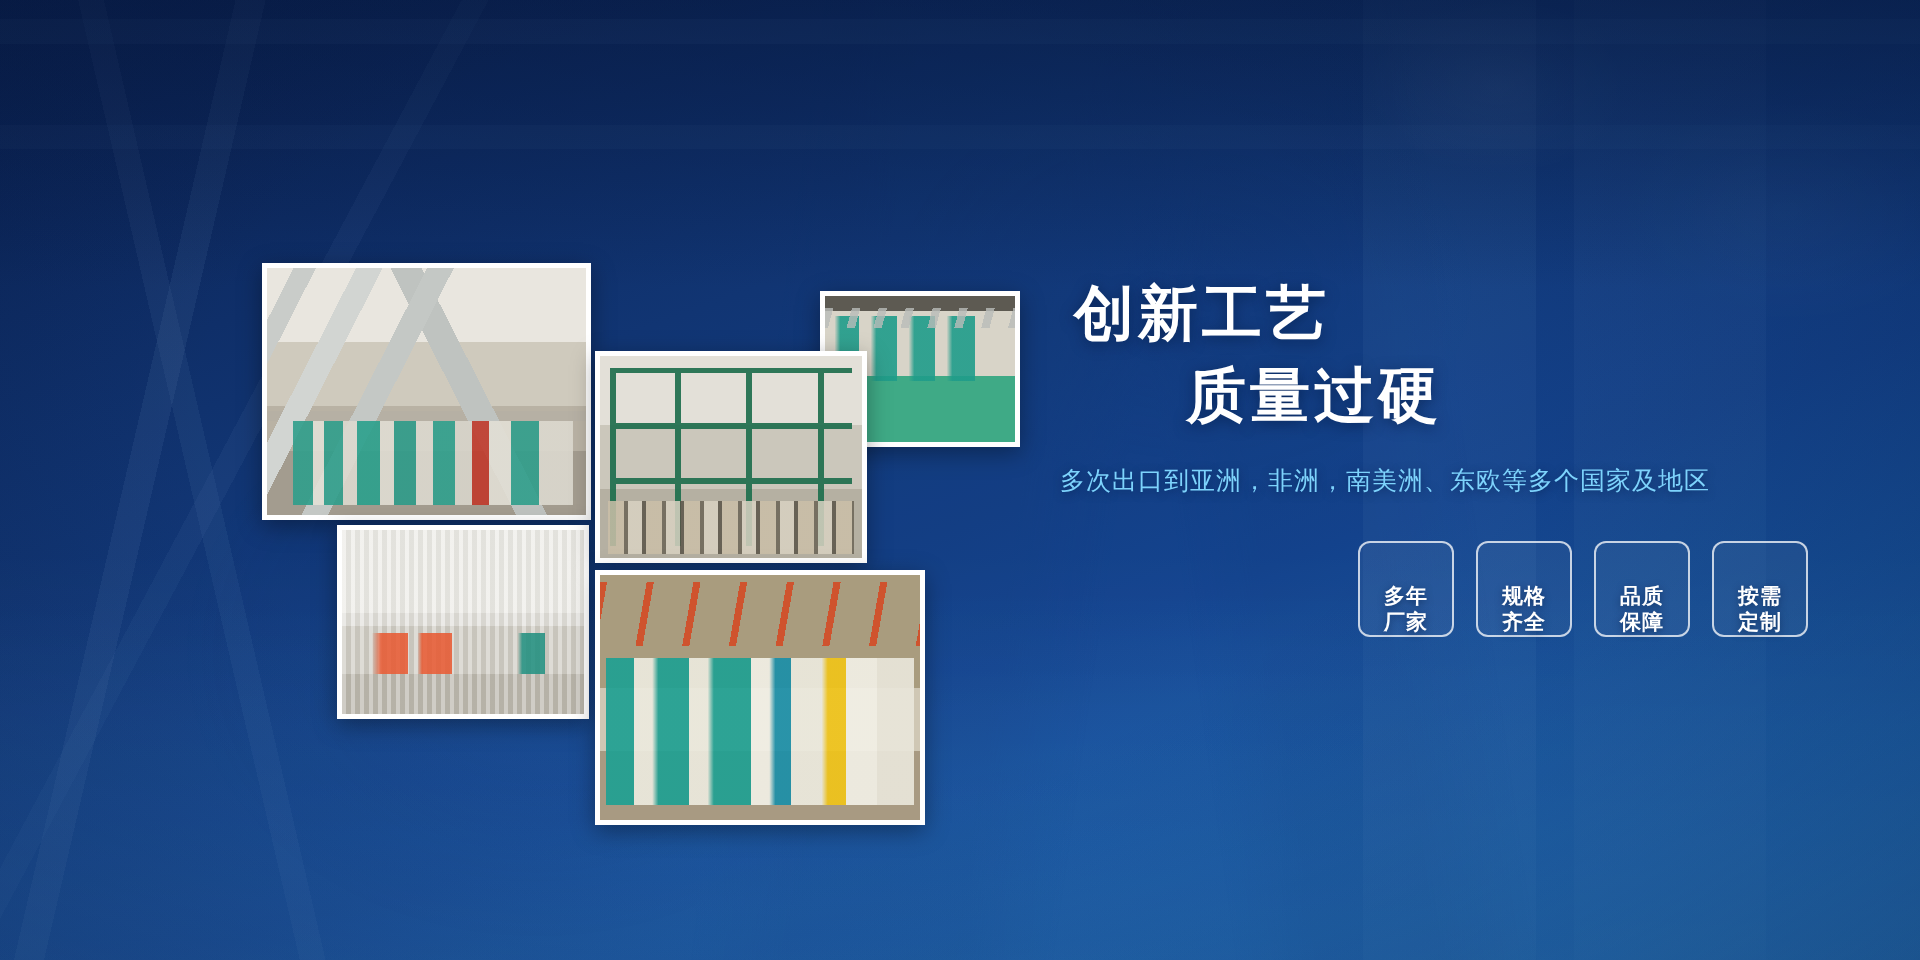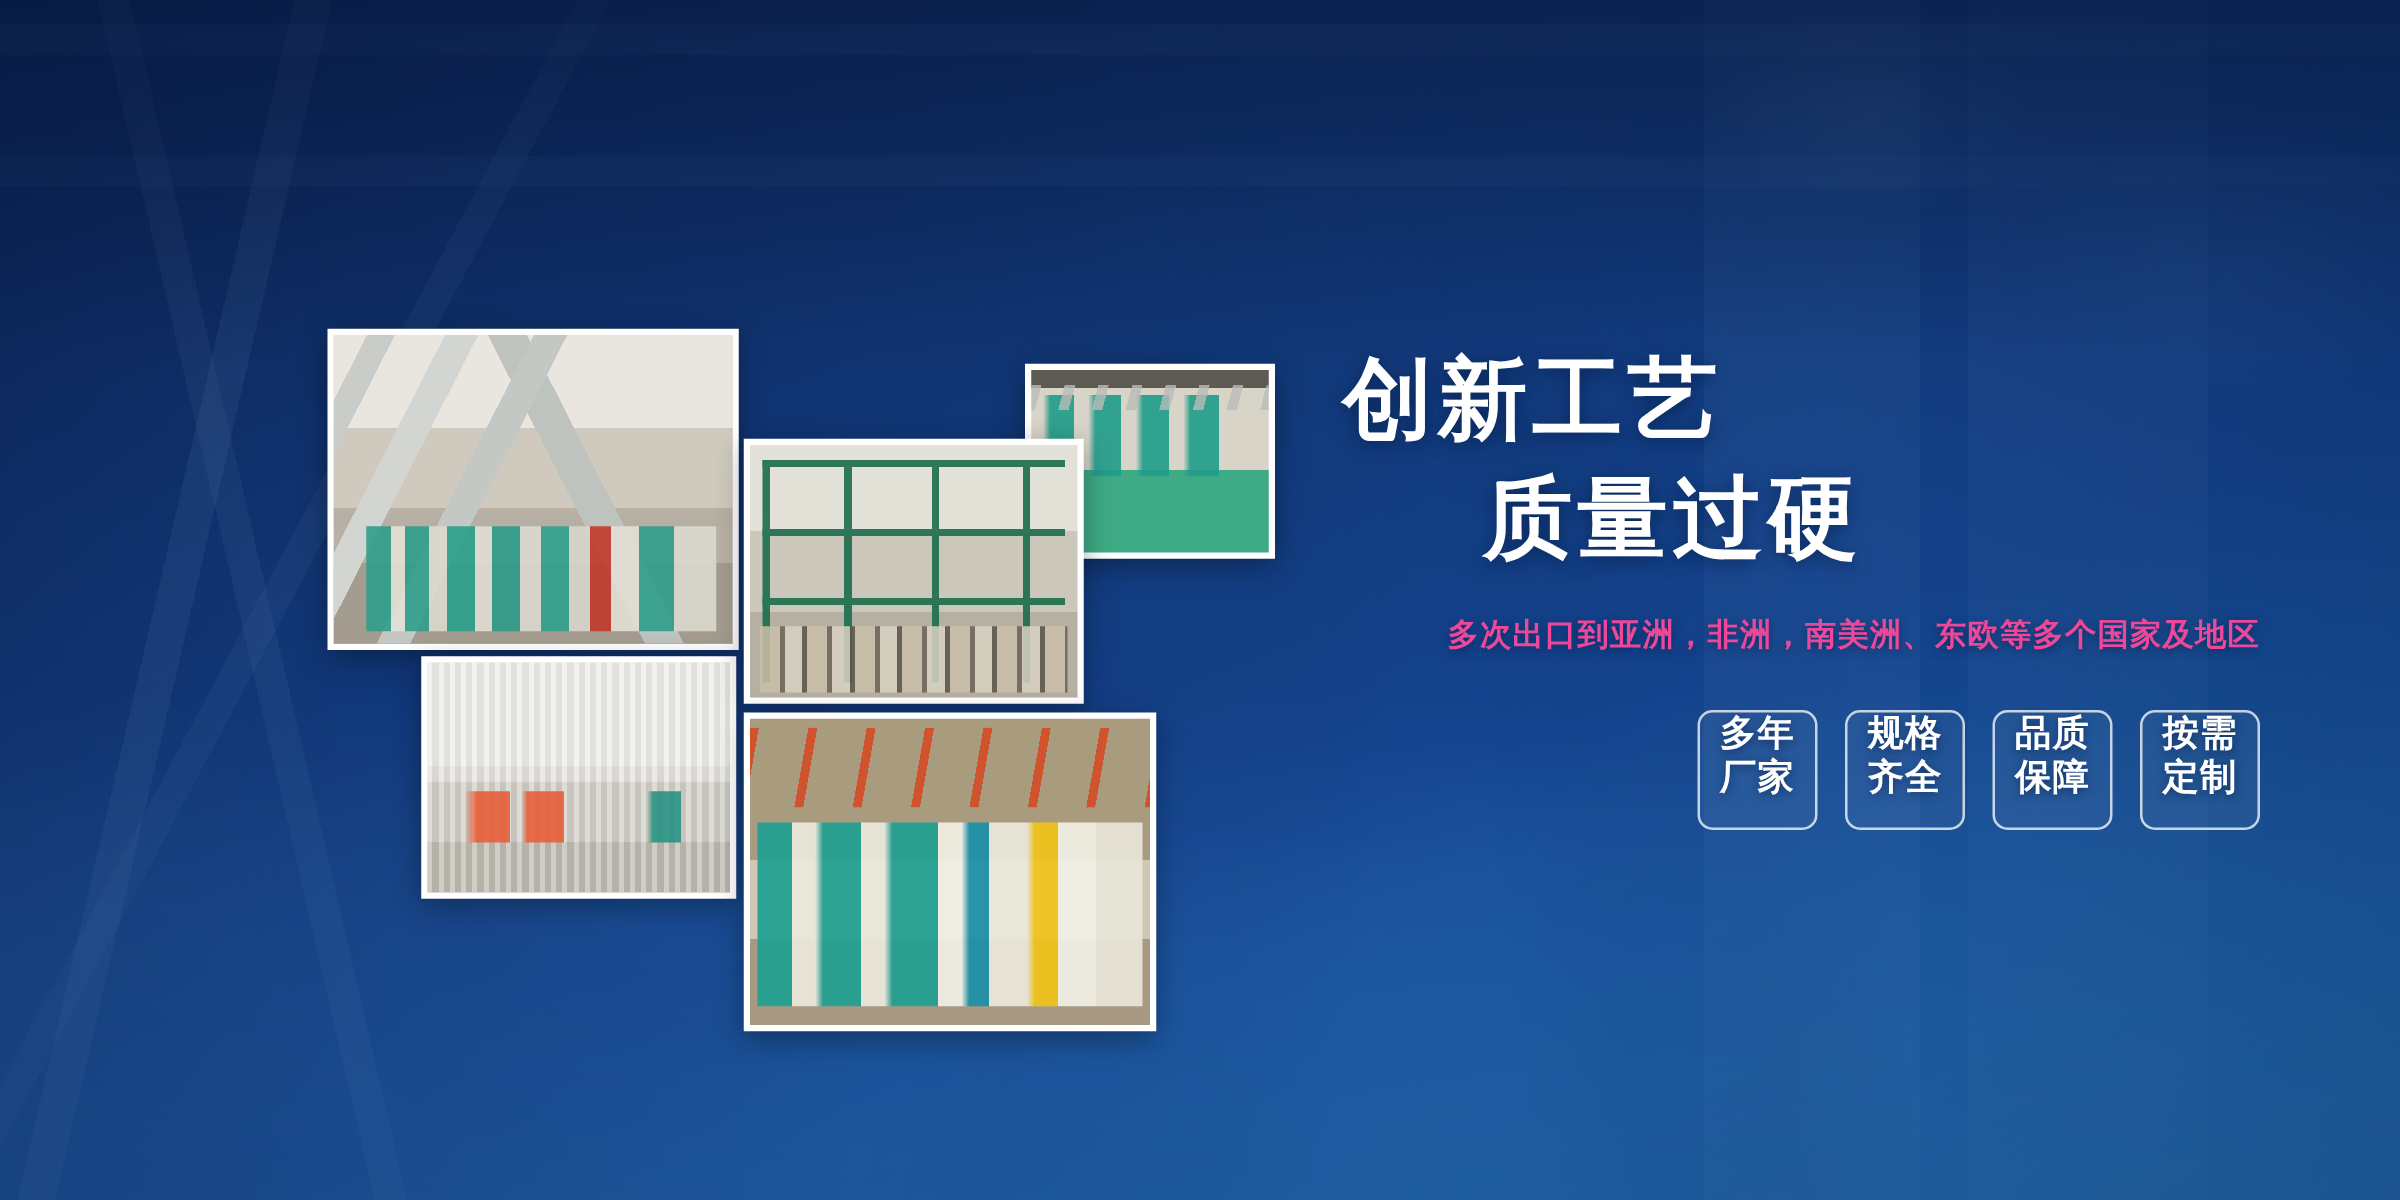--- a/index.html
+++ b/index.html
@@ -216,58 +216,57 @@
   .content {
     position: absolute;
     left: 1060px;
     top: 280px;
     width: 760px;
   }
 
   .headline {
     color: #ffffff;
     font-weight: 700;
-    font-size: 72px;
+    font-size: 60px;
     line-height: 1.13;
     letter-spacing: 4px;
     text-shadow: 0 3px 14px rgba(4,22,58,.55);
     margin: 0;
   }
   .headline .line1 { display: block; text-align: left; padding-left: 14px; }
   .headline .line2 { display: block; text-align: left; padding-left: 126px; margin-top: 14px; }
 
   .subtitle {
     margin: 34px 0 0 0;
-    color: #ec4899;
+    color: #7dd3fc;
     font-size: 25px;
-    font-weight: 700;
+    font-weight: 400;
     letter-spacing: 1px;
-    text-align: right;
     padding-right: 12px;
     text-shadow: 0 2px 8px rgba(4,22,58,.5);
   }
 
   .badges {
     margin-top: 44px;
     display: flex;
     gap: 22px;
     justify-content: flex-end;
     padding-right: 12px;
   }
   .badge {
     width: 92px;
     height: 92px;
     border: 2px solid rgba(255,255,255,.75);
     border-radius: 12px;
     display: flex;
     flex-direction: column;
     align-items: center;
-    justify-content: flex-start;
+    justify-content: flex-end;
     color: #ffffff;
-    font-size: 29px;
+    font-size: 21px;
     font-weight: 700;
     line-height: 1.22;
     letter-spacing: 1px;
     background: rgba(255,255,255,.05);
     text-shadow: 0 2px 7px rgba(4,22,58,.5);
   }
   .badge span { display: block; }
 </style>
 </head>
 <body>

